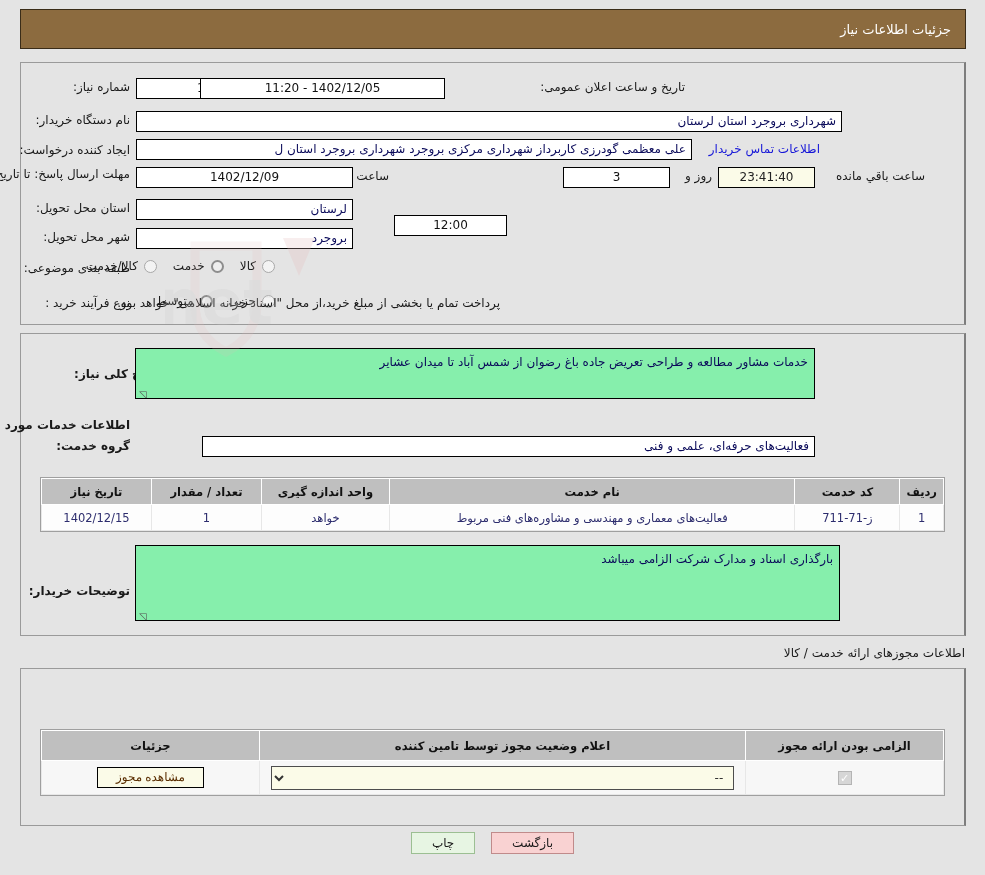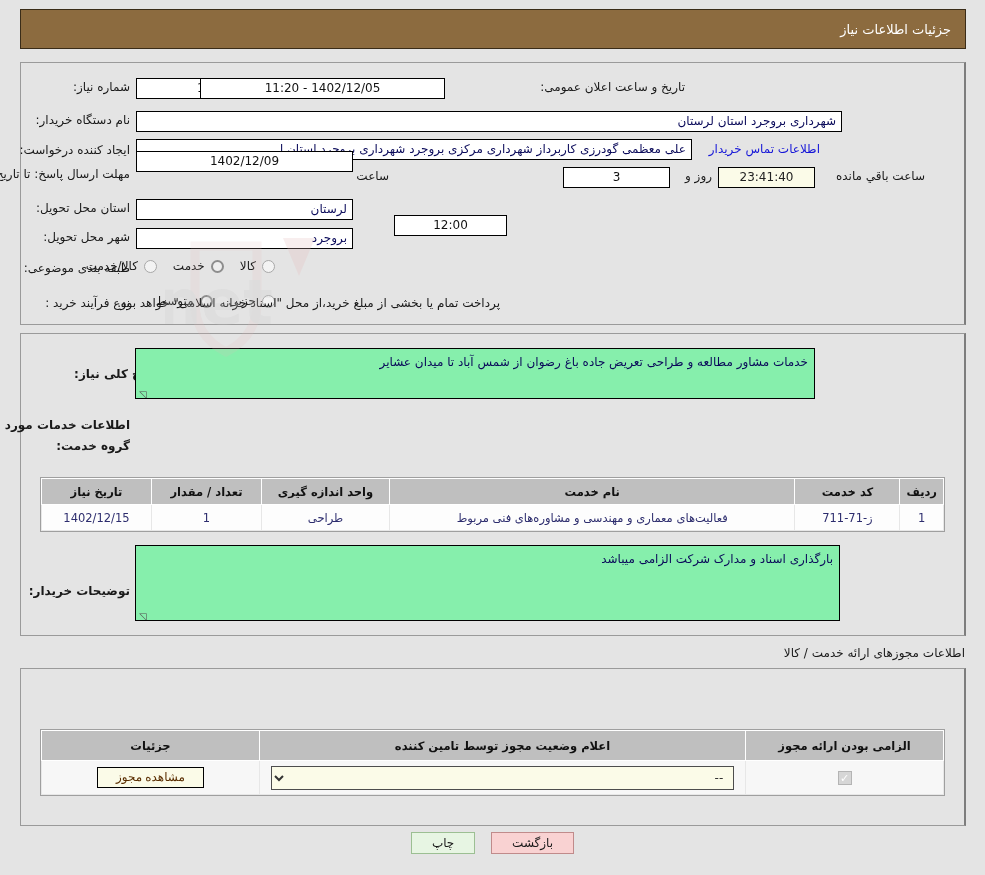--- a/index.html
+++ b/index.html
@@ -193,21 +193,21 @@
 
   <div class="frow" style="right:855px; top:142px;">
     <span class="lbl">ایجاد کننده درخواست:</span>
   </div>
   <div class="fld" style="position:absolute; right:293px; top:139px; width:556px;">علی معظمی گودرزی کاربرداز شهرداری مرکزی بروجرد شهرداری بروجرد استان ل</div>
   <a class="link" style="position:absolute; right:165px; top:142px;" href="#">اطلاعات تماس خریدار</a>
 
   <div style="position:absolute; right:855px; top:166px; width:120px; text-align:right;">
     <span class="lbl">مهلت ارسال پاسخ: تا تاریخ:</span>
   </div>
-  <div class="fld ctr" style="position:absolute; right:632px; top:151px; width:217px;">1402/12/09</div>
+  <div class="fld ctr" style="position:absolute; right:632px; top:167px; width:217px;">1402/12/09</div>
   <span class="plain" style="position:absolute; right:596px; top:169px;">ساعت</span>
   <div class="fld ctr" style="position:absolute; right:478px; top:167px; width:113px;margin-top:48px;">12:00</div>
   <div class="fld ctr" style="position:absolute; right:315px; top:167px; width:107px;">3</div>
   <span class="plain" style="position:absolute; right:273px; top:169px;">روز و</span>
   <div class="fld ctr cream" style="position:absolute; right:170px; top:167px; width:97px;">23:41:40</div>
   <span class="plain" style="position:absolute; right:60px; top:169px;">ساعت باقي مانده</span>
 
   <div class="frow" style="right:855px; top:200px;">
     <span class="lbl">استان محل تحویل:</span>
   </div>
@@ -245,39 +245,40 @@
 
   <span class="lbl lbl-b" style="position:absolute; right:825px; top:366px;">شرح کلی نیاز:</span>
   <div class="ta" style="position:absolute; right:170px; top:348px; width:680px; height:51px;">
     <span>خدمات مشاور مطالعه و طراحی تعریض جاده باغ رضوان از شمس آباد تا میدان عشایر</span>
     <span class="grip">◸</span>
   </div>
 
   <span class="lbl lbl-b" style="position:absolute; right:855px; top:417px;">اطلاعات خدمات مورد نیاز</span>
 
   <span class="lbl lbl-b" style="position:absolute; right:855px; top:438px;">گروه خدمت:</span>
+  <div class="fld" style="position:absolute; right:170px; top:436px; width:613px;">فعالیت‌های حرفه‌ای، علمی و فنی</div>
 
   <div class="tablewrap" style="right:40px; top:477px; width:905px;">
     <table class="grid">
       <thead>
         <tr>
           <th style="width:34px;">ردیف</th>
           <th style="width:105px;">کد خدمت</th>
           <th>نام خدمت</th>
           <th style="width:128px;">واحد اندازه گیری</th>
           <th style="width:110px;">تعداد / مقدار</th>
           <th style="width:110px;">تاریخ نیاز</th>
         </tr>
       </thead>
       <tbody>
         <tr>
           <td>1</td>
           <td>ز-71-711</td>
           <td>فعالیت‌های معماری و مهندسی و مشاوره‌های فنی مربوط</td>
-          <td>طراحی</td>
+          <td>خواهد</td>
           <td>1</td>
           <td>1402/12/15</td>
         </tr>
       </tbody>
     </table>
   </div>
 
   <span class="lbl lbl-b" style="position:absolute; right:855px; top:583px;">توضیحات خریدار:</span>
   <div class="ta" style="position:absolute; right:145px; top:545px; width:705px; height:76px;">
     <span>بارگذاری اسناد و مدارک شرکت الزامی میباشد</span>

